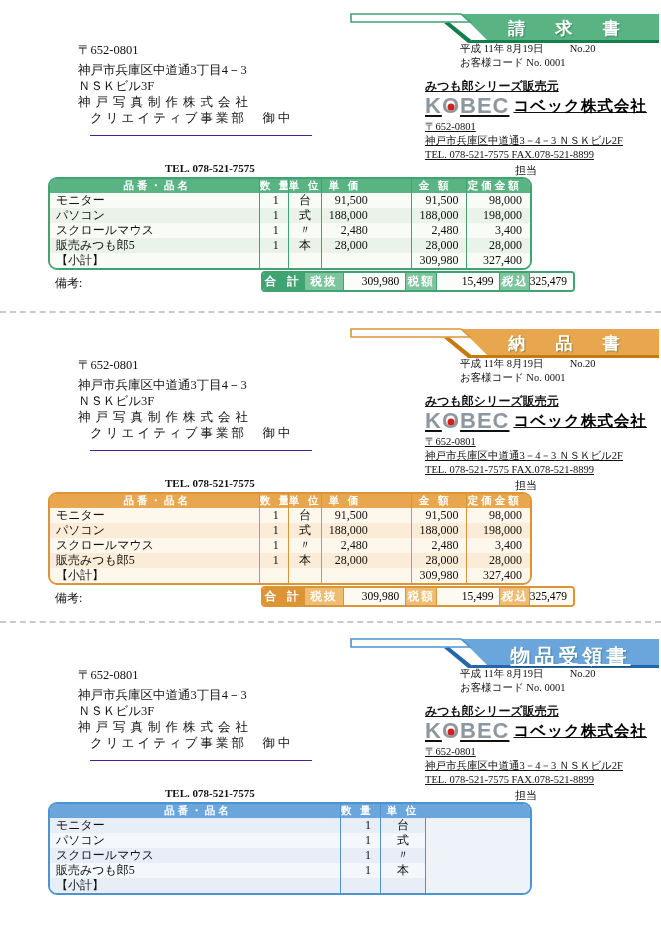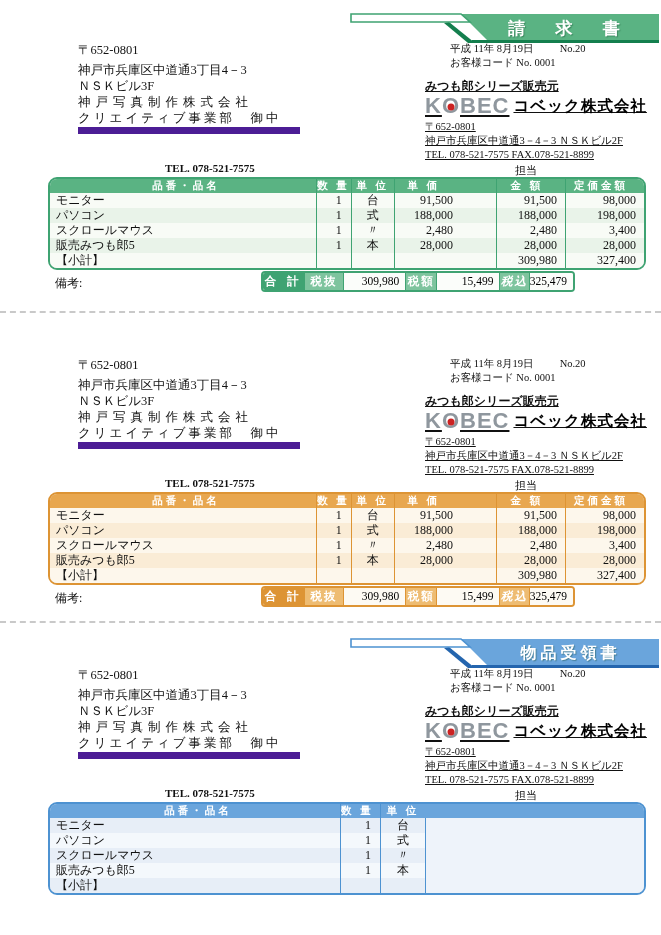--- a/index.html
+++ b/index.html
@@ -18,46 +18,46 @@
 
   
   .banner { position:absolute; left:348px; top:8px; width:313px; height:36px; }
   .banner svg { position:absolute; left:0; top:0; }
   .b-block { fill:var(--hdr); }
   .b-under { fill:var(--dark); }
   .b-tail  { fill:#fff; stroke:var(--accent); stroke-width:1.6; }
   .banner-title { position:absolute; left:134px; top:9px; width:177px; text-align:center;
                   color:#fff; font-weight:bold; font-size:17px; letter-spacing:13px;
                   text-shadow:1px 1px 1px rgba(0,60,30,.35); white-space:nowrap; }
-  .banner-title.tight { letter-spacing:4px; font-size:16px; top:10px; }
-
-  
-  .date-block { position:absolute; left:450px; top:42px; font-size:10.5px; line-height:14px; }
+  .banner-title.tight { letter-spacing:4px; font-size:20px; top:10px;text-decoration:underline; }
+
+  
+  .date-block { position:absolute; left:460px; top:42px; font-size:10.5px; line-height:14px; }
   .date-line { display:flex; gap:26px; }
   .buyer { position:absolute; left:78px; top:42px; font-size:12.5px; line-height:16px; }
   .buyer .postal { margin-bottom:4px; }
   .buyer .company { letter-spacing:5px; }
-  .buyer .dept { letter-spacing:3px; border-bottom:7px solid #4c1d95; padding-bottom:1px;
-                 display:inline-block; padding-right:18px; }
+  .buyer .dept { letter-spacing:3px; border-bottom:1px solid #4c1d95; padding-bottom:9px;
+                 display:inline-block; padding-right:18px;margin-left:12px; }
   .seller { position:absolute; left:425px; top:80px; width:236px; font-size:10.5px; line-height:12px;text-decoration:underline; }
   .seller .tagline { font-size:12px; font-weight:bold; font-family:"Liberation Sans",sans-serif; margin-bottom:2px; }
   .logo-row { display:flex; align-items:center; height:24px; margin:1px 0 3px 0; }
   .logo-word { font-family:"Liberation Sans",sans-serif; font-weight:bold; font-size:22px;
                color:#8f979e; letter-spacing:1px; line-height:22px; }
   .logo-o { position:relative; display:inline-block; }
   .logo-dot { position:absolute; left:50%; top:54%; width:7px; height:7px; background:#cc2222;
               border-radius:50%; transform:translate(-50%,-50%); }
   .logo-company { font-family:"Liberation Sans",sans-serif; font-weight:bold; font-size:15.5px;
                   color:#000; margin-left:4px; letter-spacing:1px; }
   .seller .line { margin-top:2px; }
   .tel-line { position:absolute; left:165px; top:162px; font-size:11px; font-weight:bold; }
   .staff-label { position:absolute; left:515px; top:163px; font-size:11px; }
 
   
-  .items { position:absolute; left:48px; top:177px; width:598px;
+  .items { position:absolute; left:48px; top:177px; width:484px;
            border:2px solid var(--accent); border-radius:9px; overflow:hidden; background:#e5e5e5; }
   .thead { display:flex; background:var(--hdr); height:14px; }
   .thead .hc { color:#fff; font-weight:bold; font-size:10.5px; line-height:14px;
                text-align:center; letter-spacing:3px; white-space:nowrap; overflow:hidden; }
   .trow { display:flex; height:15px; }
   .trow:nth-child(odd)  { background:var(--rowA); }
   .trow:nth-child(even) { background:var(--rowB); }
   .tc { font-size:12px; line-height:15px; white-space:nowrap; overflow:hidden; }
   .tc + .tc, .hc + .hc { border-left:1px solid var(--accent); }
   .c-name { width:292px; text-align:left; padding-left:6px; }
@@ -197,20 +197,29 @@
       <div class="cell lbl lbl-tax">税額</div>
       <div class="cell num num-tax">15,499</div>
       <div class="cell lbl lbl-incl">税込</div>
       <div class="cell num num-incl">325,479</div>
     </div>
 
   </div>
 
   <div class="section theme-orange" style="top: 315px;">
 
+    <div class="banner">
+      <svg width="313" height="36" viewBox="0 0 313 36">
+        <polygon class="b-block" points="113,6 311,6 311,32 139,32"></polygon>
+        <rect class="b-under" x="124" y="32" width="187" height="3"></rect>
+        <polygon class="b-under" points="101,14 127,35 120,35 96,15"></polygon>
+        <polygon class="b-tail" points="3,6 113,6 122,14 3,14"></polygon>
+      </svg>
+      <span class="banner-title">納 品 書</span>
+    </div>
 
     <div class="date-block">
       <div class="date-line">
         <span>平成 11年 8月19日</span>
         <span>No.20</span>
       </div>
       <div>お客様コード No. 0001</div>
     </div>
 
     <div class="buyer">

